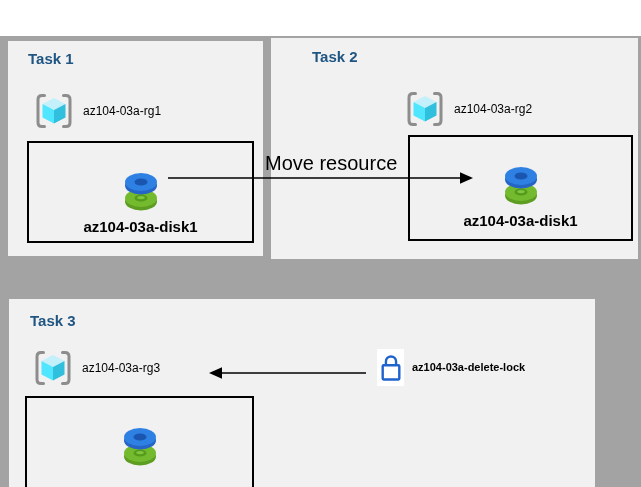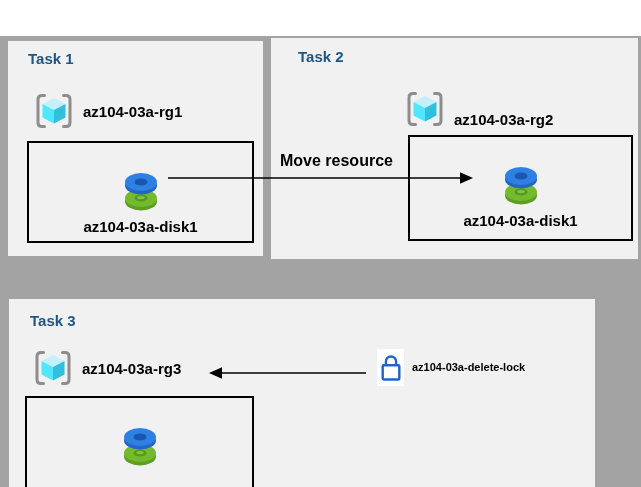--- a/index.html
+++ b/index.html
@@ -4,35 +4,35 @@
 <style>
   html,body { margin:0; padding:0; background:#ffffff; }
   body { font-family:"Liberation Sans", sans-serif; }
   .canvas { position:relative; width:641px; height:487px; background:#a3a3a3; overflow:hidden;margin-top:36px; }
   .panel { position:absolute; background:#f1f1f1; }
   #panel-task1 { left:8px;   top:5px;   width:255px; height:215px; }
   #panel-task2 { left:271px; top:2px;   width:367px; height:221px; }
   #panel-task3 { left:9px;   top:263px; width:586px; height:218px; }
   .panel-title { position:absolute; font-size:15px; font-weight:bold; color:#1f5582; white-space:nowrap; }
   #title-1 { left:28px;  top:14px; }
-  #title-2 { left:298px; top:12px; }
+  #title-2 { left:312px; top:12px; }
   #title-3 { left:30px;  top:276px; }
   .rg-row { position:absolute; display:flex; align-items:center; gap:9px; }
   #rg-row-1 { left:34px;  top:56px; }
-  #rg-row-2 { left:405px; top:54px;align-items:flex-end; }
+  #rg-row-2 { left:405px; top:54px; }
   #rg-row-3 { left:33px;  top:313px; }
-  .rg-label { font-size:15px; font-weight:bold; color:#000; white-space:nowrap; }
+  .rg-label { font-size:12px; font-weight:normal; color:#000; white-space:nowrap; }
   .res-box { position:absolute; border:2px solid #000; box-sizing:border-box;
              display:flex; flex-direction:column; align-items:center; padding-top:28px; gap:7px; }
   #res-box-1 { left:27px;  top:105px; width:227px; height:102px; }
   #res-box-2 { left:408px; top:99px;  width:225px; height:106px; }
   #res-box-3 { left:25px;  top:360px; width:229px; height:103px; }
   .res-label { font-size:15px; font-weight:bold; color:#000; white-space:nowrap; }
   .overlay { position:absolute; left:0; top:0; pointer-events:none; }
-  .move-label { position:absolute; left:280px; top:116px; font-size:16px; font-weight:bold; color:#000; white-space:nowrap; }
+  .move-label { position:absolute; left:265px; top:116px; font-size:20px; font-weight:normal; color:#000; white-space:nowrap; }
   .lock-box { position:absolute; left:377px; top:313px; width:27px; height:37px; background:#ffffff;
               display:flex; align-items:center; justify-content:center; }
   .lock-text { position:absolute; left:412px; top:322px; font-size:11px; line-height:18px; color:#000; }
   .bold { font-weight:bold; }
   .icon { display:block; }
 </style>
 </head>
 <body>
 
 <svg width="0" height="0" style="position:absolute">

